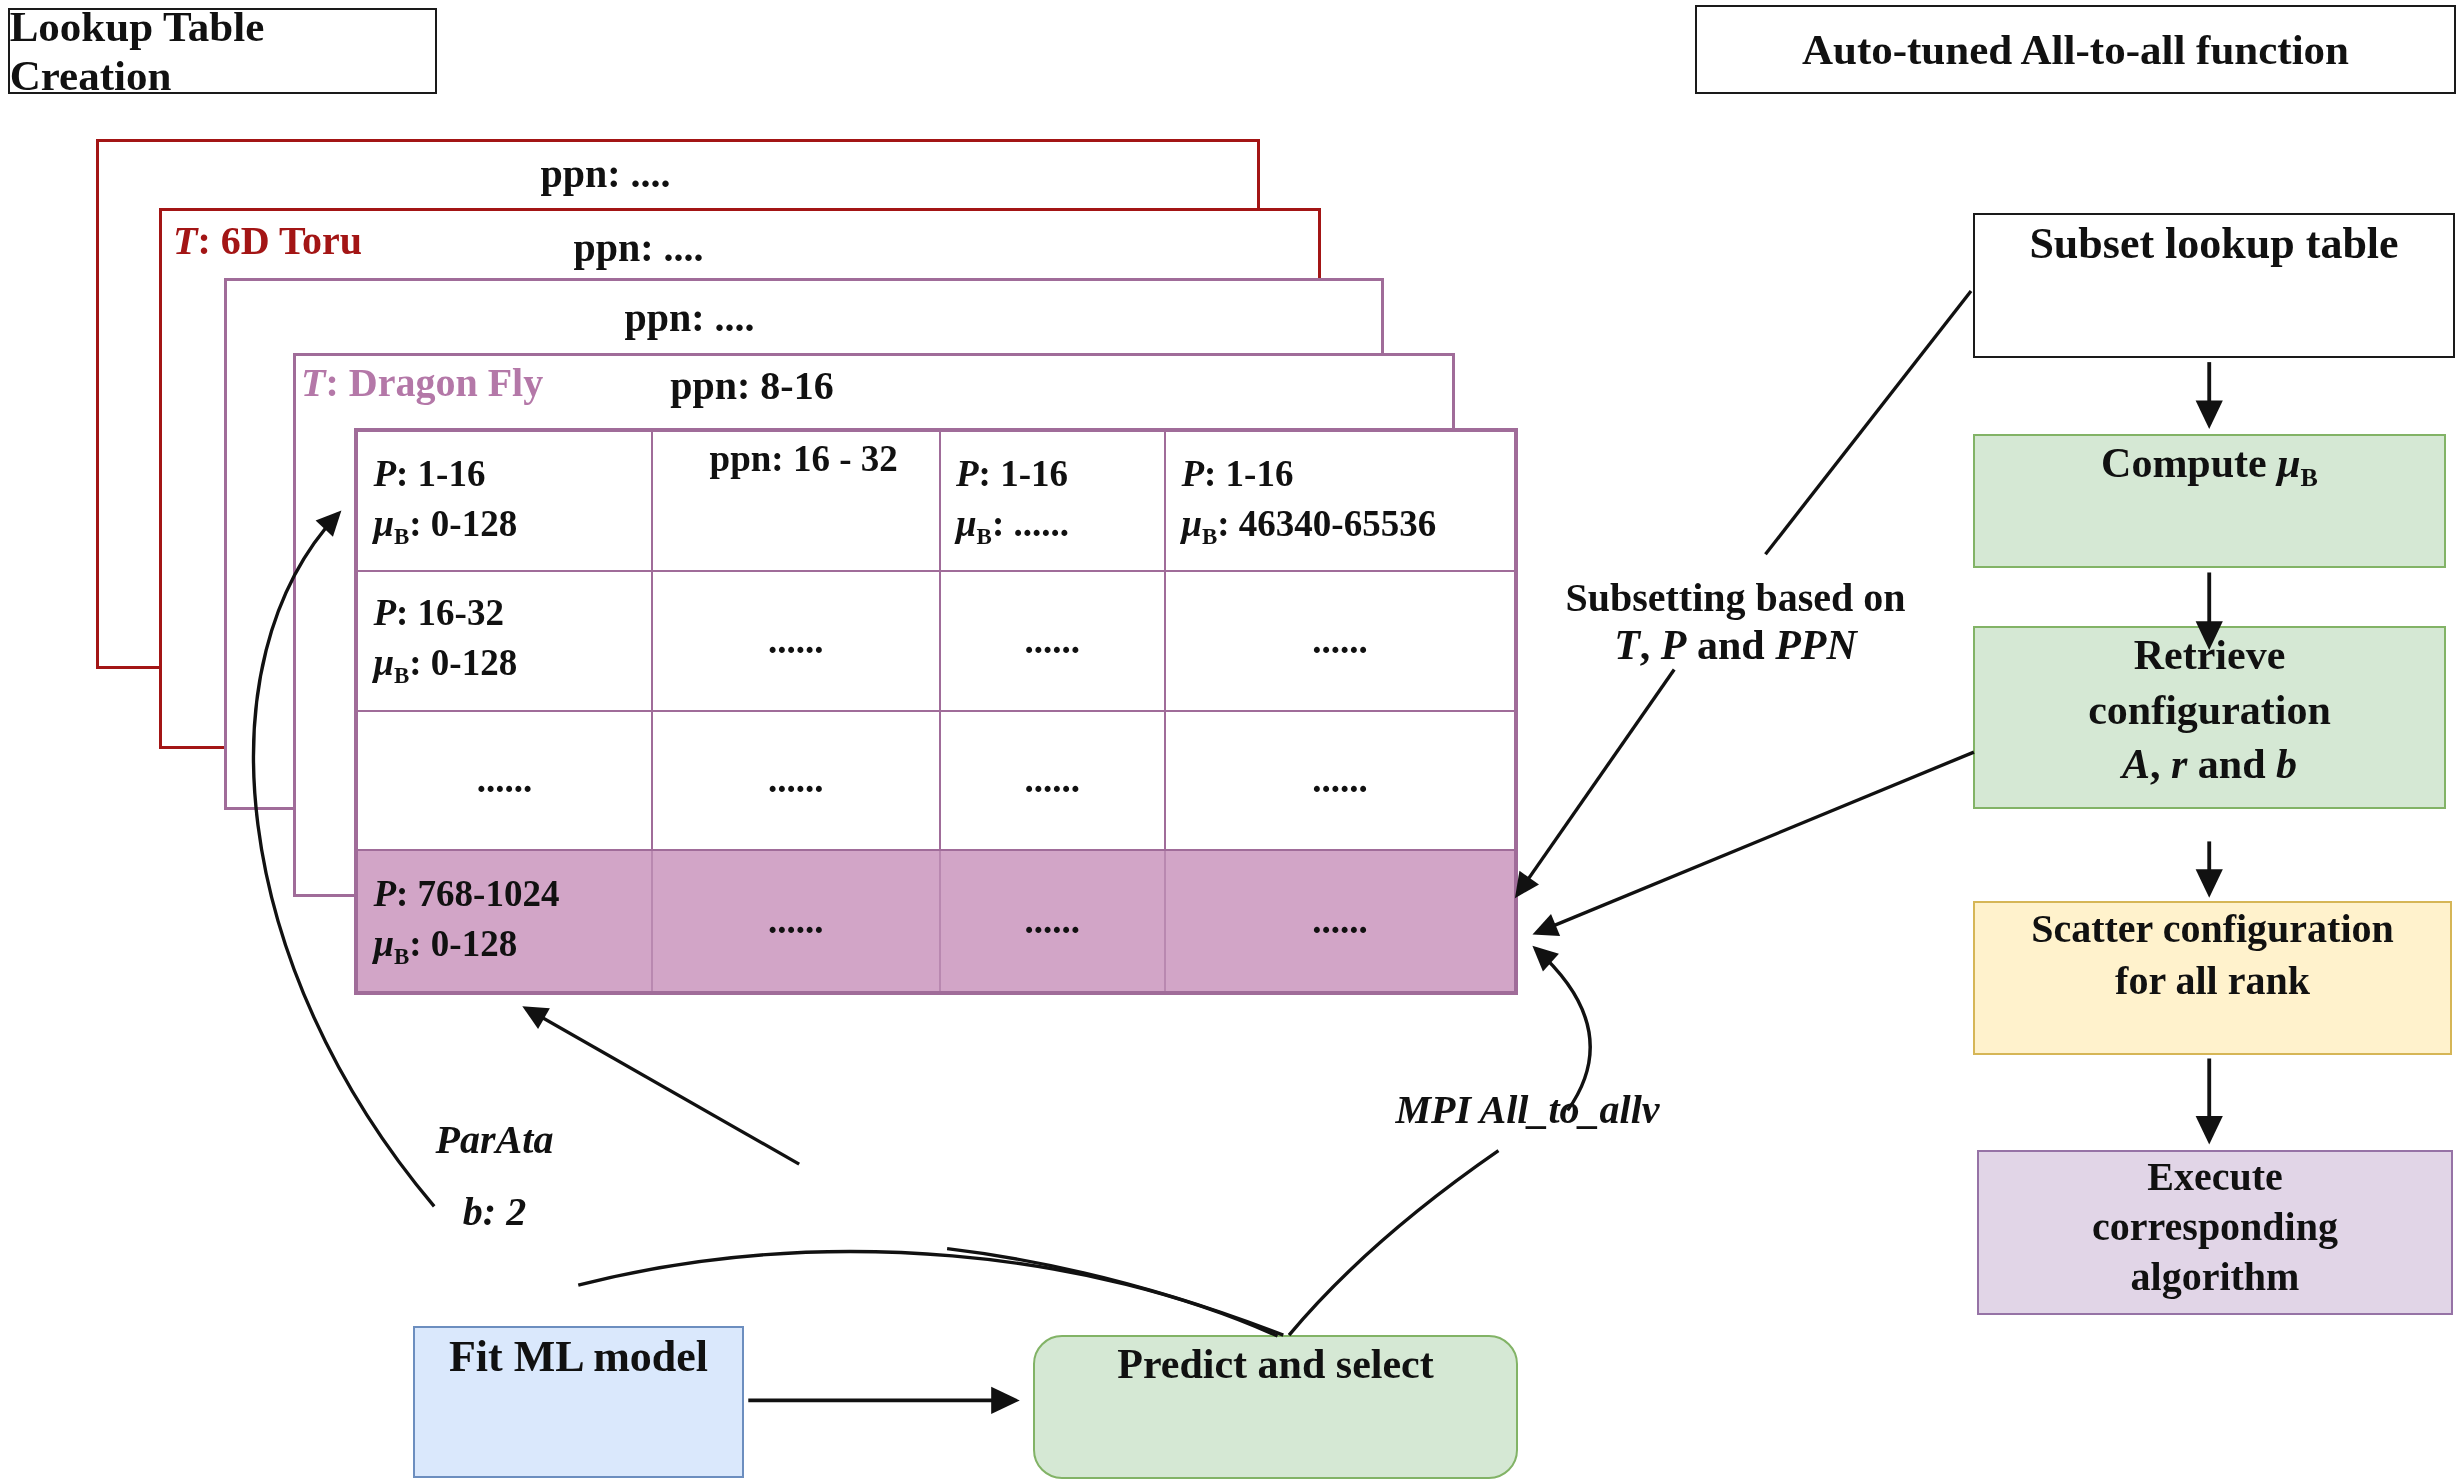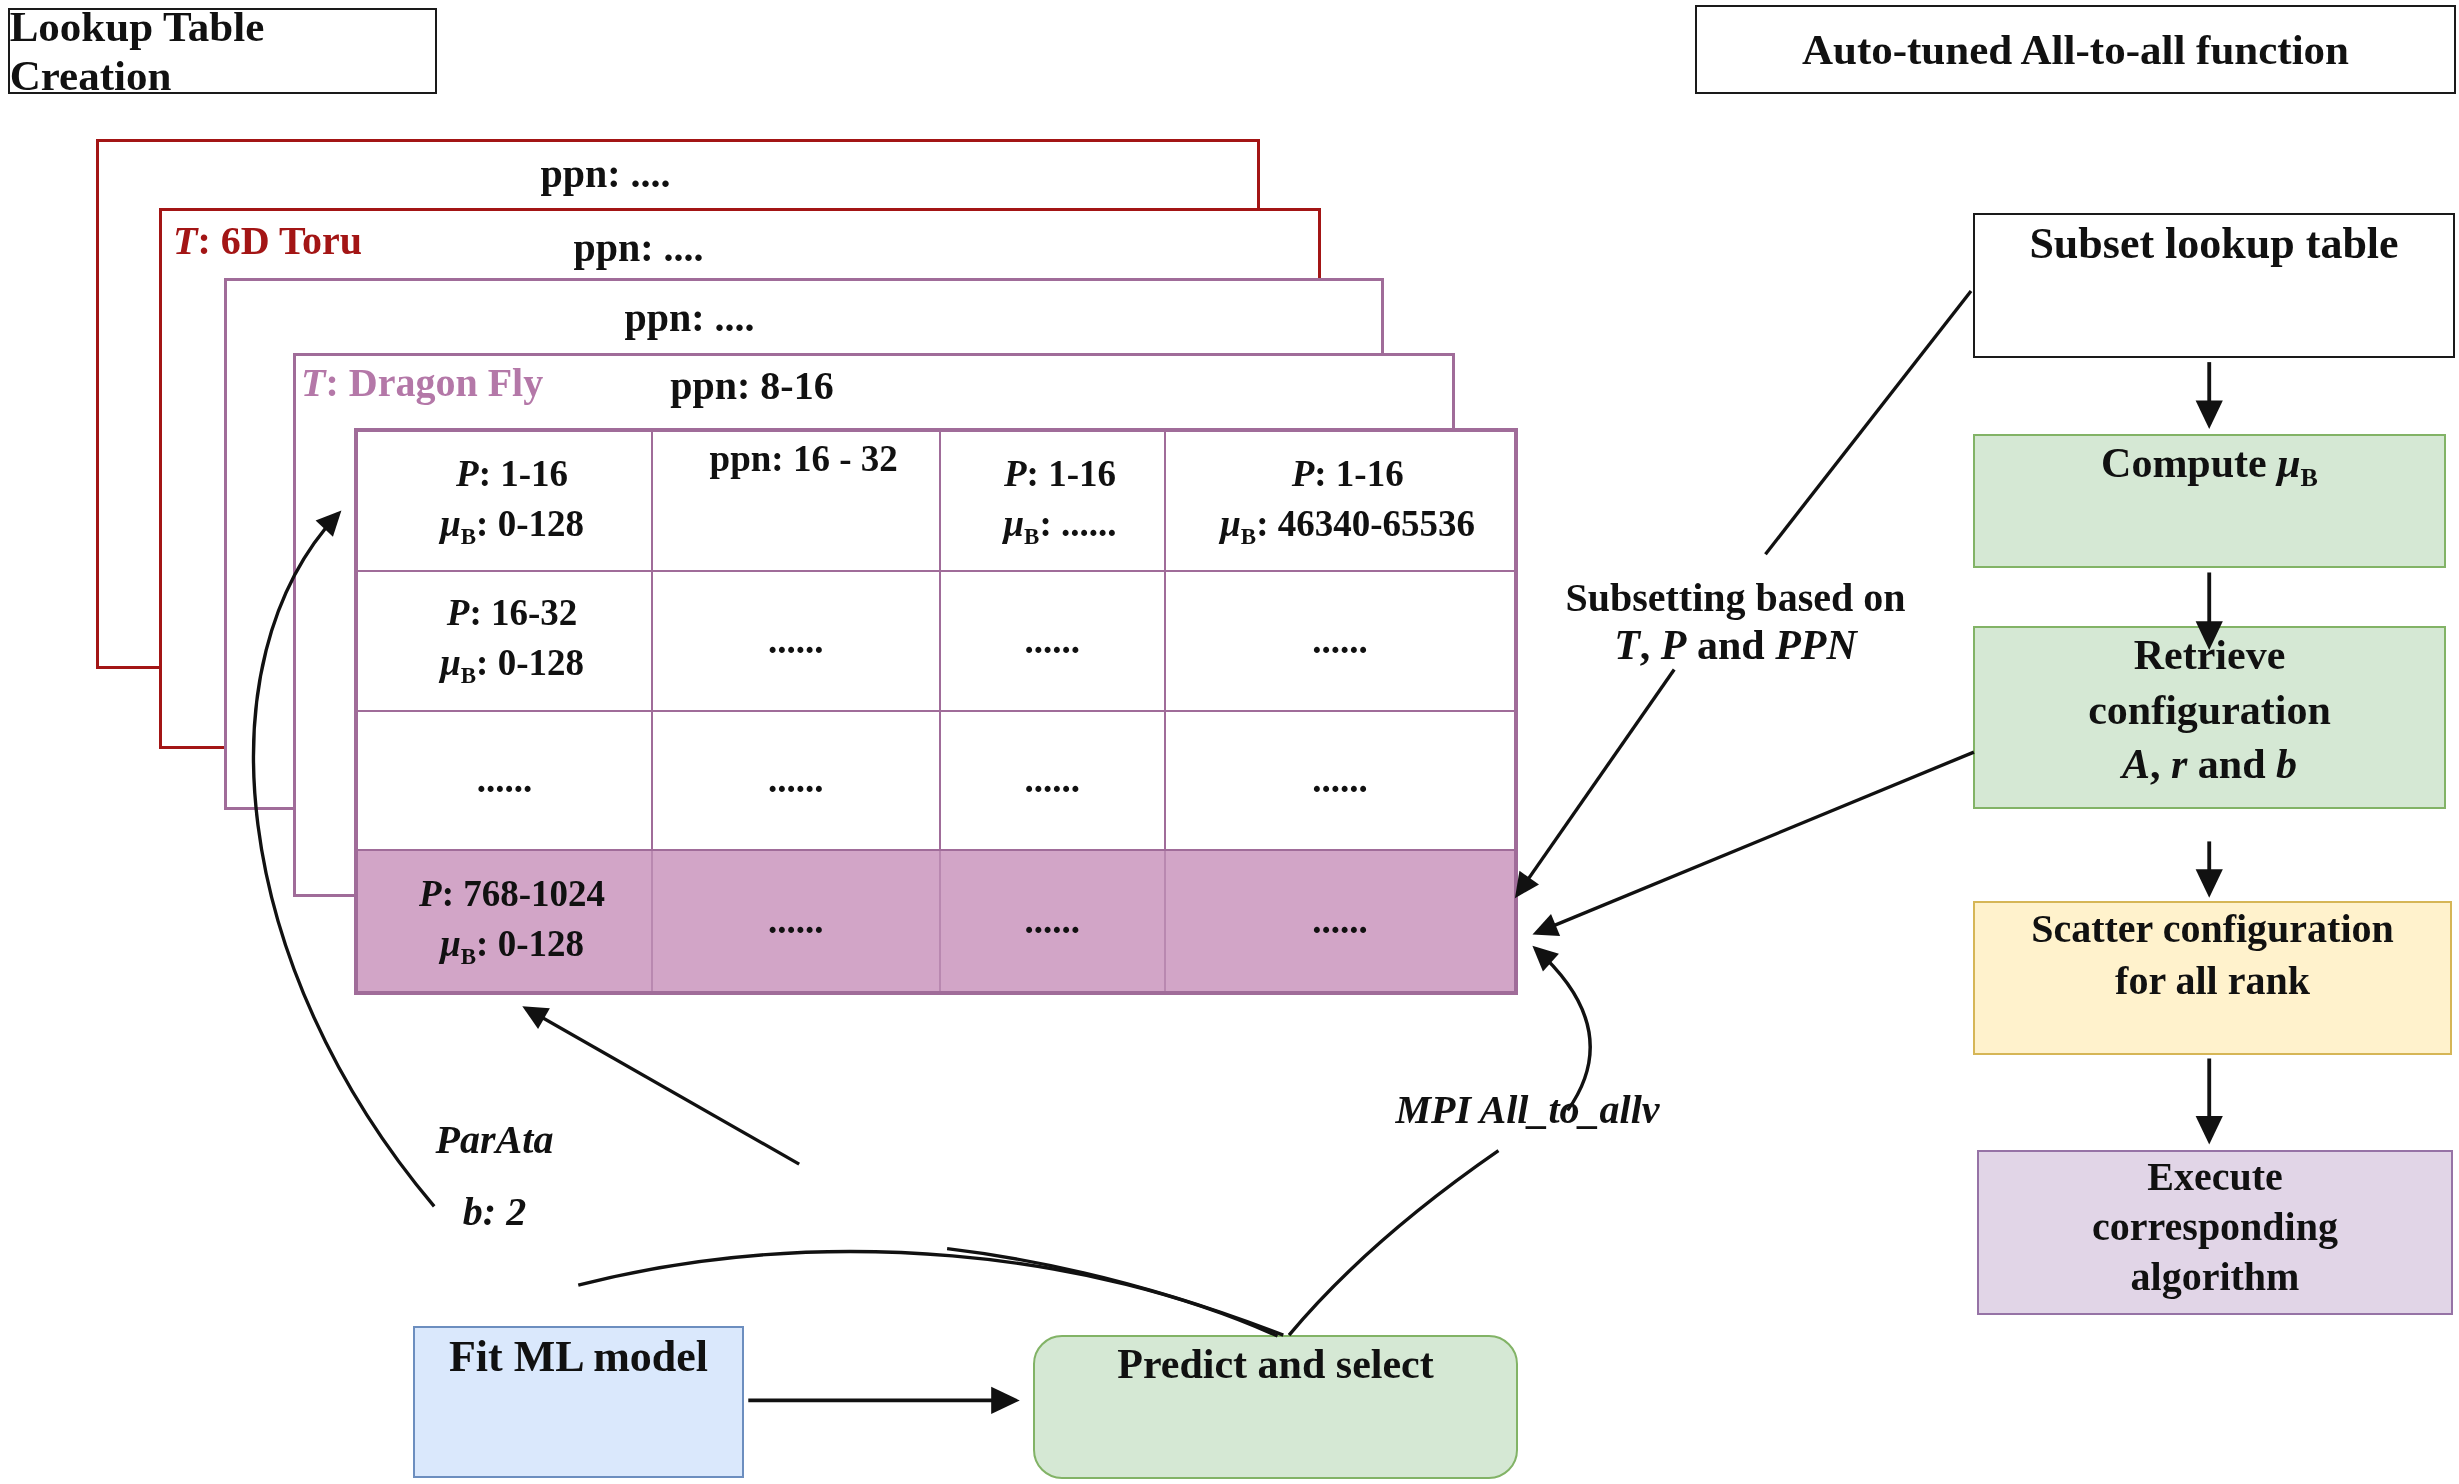--- a/index.html
+++ b/index.html
@@ -24,21 +24,21 @@
   .layer-label{z-index:5;font-weight:bold;font-size:40px;white-space:nowrap;}
   .layer-label .tvar{font-style:italic;}
   .lab-red{color:var(--red);}
   .lab-pink{color:var(--pink-text);}
   
   #lookup-table{left:354px;top:428px;width:1164px;height:567px;border:4.8px solid var(--plum);
                 background:#fff;display:grid;grid-template-columns:25.5% 24.9% 19.5% 30.1%;
                 grid-template-rows:25% 25% 25% 25%;z-index:5;}
   .tcell{box-sizing:border-box;border-right:2.9px solid var(--plum);border-bottom:2.9px solid var(--plum);
          display:flex;flex-direction:column;justify-content:center;font-weight:bold;font-size:37px;
-         padding-left:15.4px;line-height:1.35;text-align:center;}
+         padding-left:15.4px;line-height:1.35;}
   .tcell.lastcol{border-right:none;}
   .tcell.lastrow{border-bottom:none;}
   .tcell.dots{align-items:center;padding-left:0;justify-content:center;}
   .tcell.ppn-top{justify-content:flex-start;align-items:center;padding-left:16px;padding-top:1.9px;}
   .tcell.hl{background:var(--row-hl);}
   .tcell.hl.tcell{border-right-color:var(--plum-light);}
   .tcell i{font-style:italic;}
   .tcell sub, .flow-box sub{font-size:0.62em;}
   
   .flow-box{display:flex;flex-direction:column;align-items:center;justify-content:flex-start;

